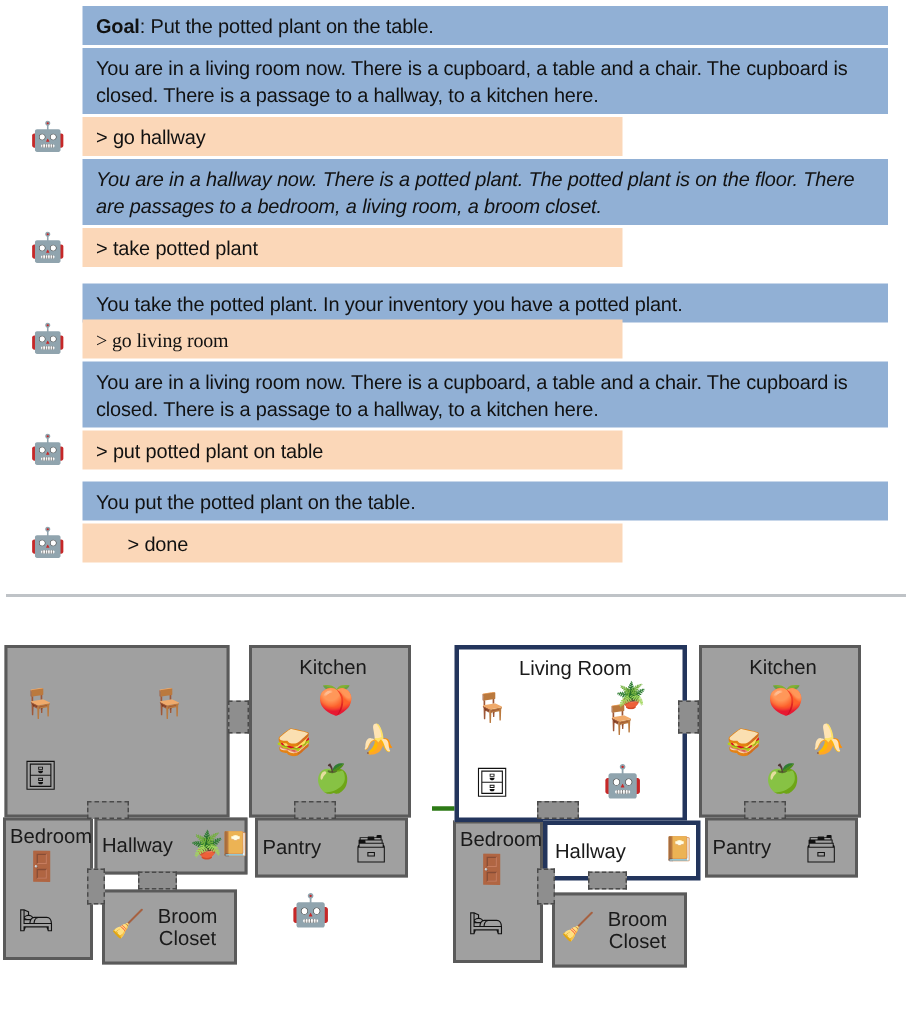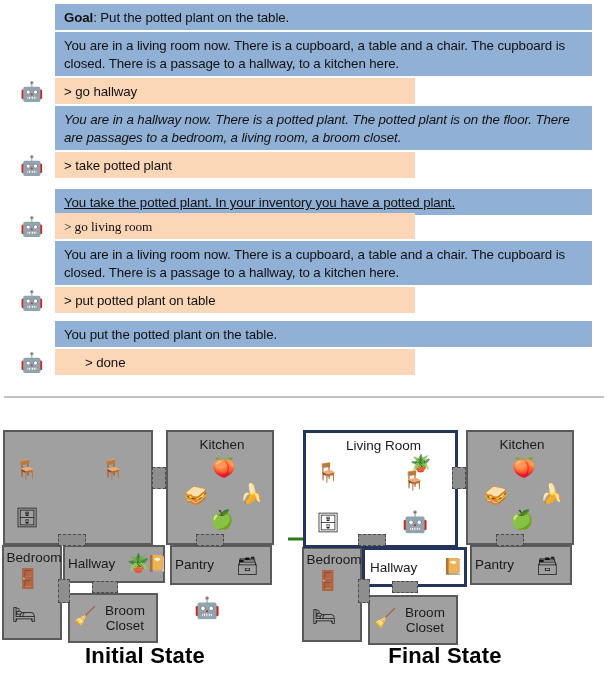--- a/index.html
+++ b/index.html
@@ -106,21 +106,21 @@
   <div class="row" style="top:106px;">
     <div class="bubble env" style="top:0px;height:44px;font-style:italic;">You are in a hallway now. There is a potted plant. The potted plant is on the floor. There are passages to a bedroom, a living room, a broom closet.</div>
   </div>
 
   <div class="row" style="top:152px;">
     <span class="bot-icon" style="top:3px;">🤖</span>
     <div class="bubble act" style="top:0px;height:26px;">&gt; take potted plant</div>
   </div>
 
   <div class="row" style="top:185px;">
-    <div class="bubble env" style="top:4px;height:26px;text-decoration:underline;">You take the potted plant. In your inventory you have a potted plant.</div>
+    <div class="bubble env" style="top:4px;height:26px;">You take the potted plant. In your inventory you have a potted plant.</div>
   </div>
 
   <div class="row" style="top:213px;">
     <span class="bot-icon" style="top:3px;">🤖</span>
     <div class="bubble act" style="top:0px;height:26px;font-family:Liberation Serif, serif;">&gt; go living room</div>
   </div>
 
   <div class="row" style="top:241px;">
     <div class="bubble env" style="top:0px;height:44px;">You are in a living room now. There is a cupboard, a table and a chair. The cupboard is closed. There is a passage to a hallway, to a kitchen here.</div>
   </div>
@@ -184,21 +184,20 @@
       <div class="obj" style="left:4px;top:12px;font-size:18px;">🧹</div>
     </div>
 
     <div class="room" style="left:170px;top:140px;width:102px;height:40px;">
       <div class="room-label" style="left:3px;top:10px;width:62px;text-align:left;">Pantry</div>
       <div class="obj" style="left:64px;top:10px;font-size:18px;">🗃</div>
     </div>
 
     <div class="obj" style="left:194px;top:192px;font-size:21px;">🤖</div>
 
-    <div class="state-caption">Initial State</div>
   </div>
 
   <div class="arrow">
     <svg width="44" height="18" viewBox="0 0 44 18">
       <line x1="0" y1="9" x2="33" y2="9" stroke="#2d7a16" stroke-width="3"></line>
       <polygon points="30,2 43,9 30,16" fill="#2d7a16"></polygon>
     </svg>
   </div>
 
   <div class="map" id="map-final">
@@ -241,15 +240,14 @@
       <div class="room-label" style="left:22px;top:8px;width:66px;">Broom
 Closet</div>
       <div class="obj" style="left:4px;top:12px;font-size:18px;">🧹</div>
     </div>
 
     <div class="room" style="left:170px;top:140px;width:102px;height:40px;">
       <div class="room-label" style="left:3px;top:10px;width:62px;text-align:left;">Pantry</div>
       <div class="obj" style="left:64px;top:10px;font-size:18px;">🗃</div>
     </div>
 
-    <div class="state-caption">Final State</div>
   </div>
 </div>
 
 </body></html>

